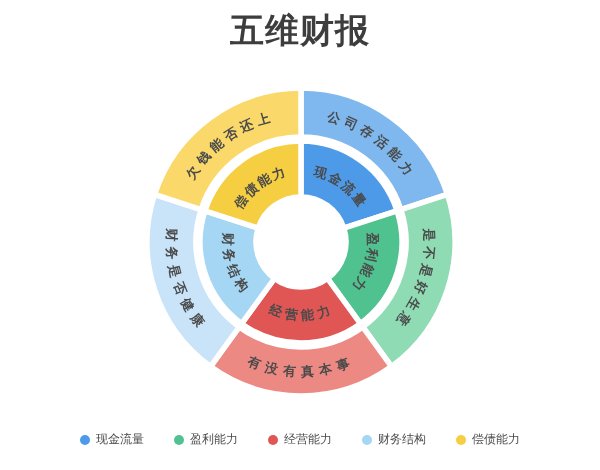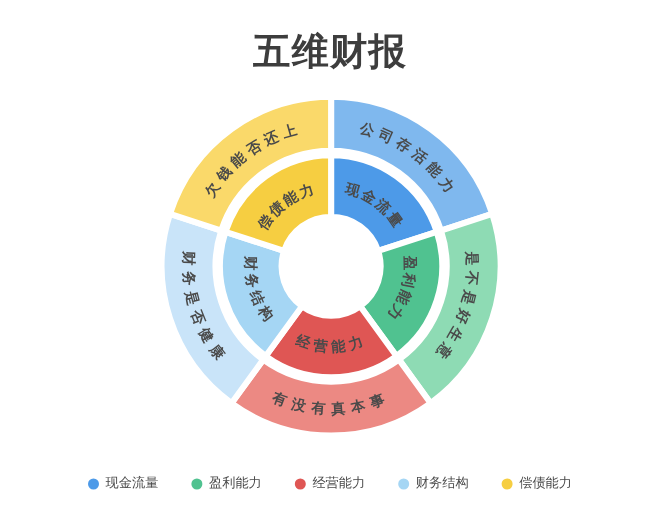--- a/index.html
+++ b/index.html
@@ -1,18 +1,18 @@
 <!DOCTYPE html>
 <html><head>
 <meta charset="utf-8">
 <style>
   html,body{margin:0;padding:0;background:#fff;}
   .stage{position:relative;width:600px;height:470px;background:#fff;overflow:hidden;
          font-family:"Liberation Sans","DejaVu Sans",sans-serif;}
-  .page-title{position:absolute;top:24px;left:0;width:100%;margin:0;text-align:center;
+  .page-title{position:absolute;top:8px;left:0;width:100%;margin:0;text-align:center;
               font-size:34px;font-weight:700;color:#3d3d3d;letter-spacing:1px;}
   .chart-svg{position:absolute;left:0;top:0;}
   .chart-svg path.sector{cursor:pointer;}
   .chart-svg text{font-family:"Liberation Sans","DejaVu Sans",sans-serif;}
   .legend{position:absolute;top:431px;left:0;width:100%;display:flex;justify-content:center;
           align-items:center;gap:30px;}
   .legend-item{display:flex;align-items:center;gap:6px;font-size:12px;color:#4a4a4a;cursor:pointer;}
   .legend-dot{width:10px;height:10px;border-radius:50%;flex:0 0 auto;}
 </style>
 </head>

